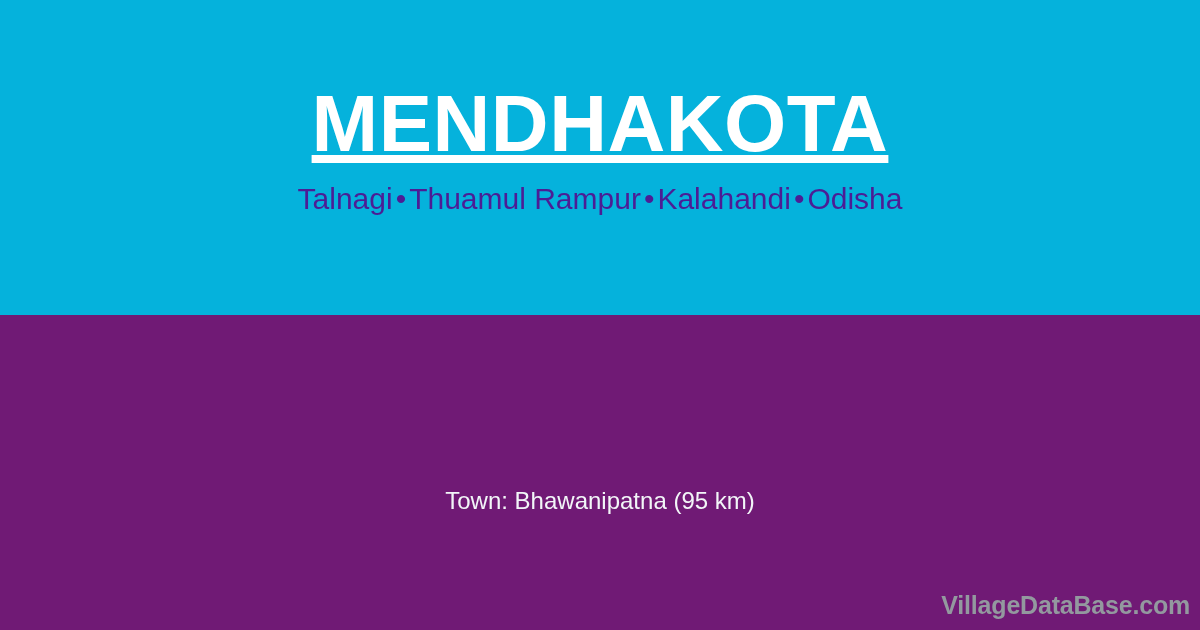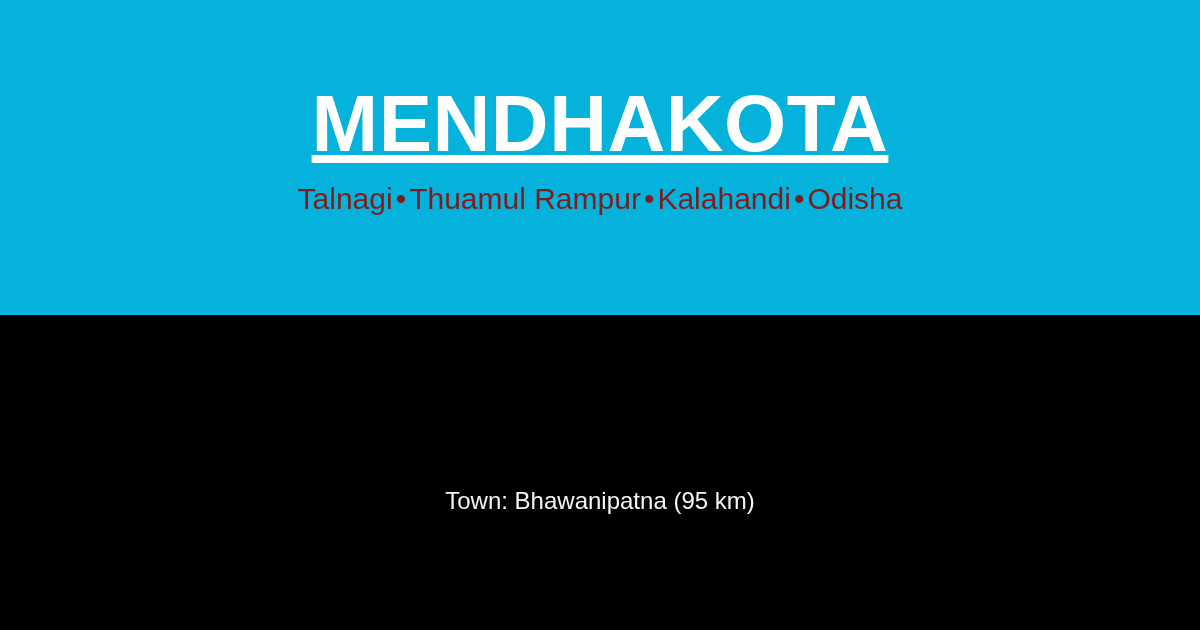--- a/index.html
+++ b/index.html
@@ -50,38 +50,38 @@
     top: 84px;
     width: 1200px;
     text-decoration: underline;
   }
   .village-subtitle {
     margin: 0;
     padding: 0;
     font-size: 30px;
     line-height: 34px;
     font-weight: 400;
-    color: #7f1d1d;
+    color: #4c1d95;
     white-space: nowrap;
     position: absolute;
     left: 0;
     top: 182px;
     width: 1200px;
   }
   .sep {
     padding: 0 3px;
   }
   
   .band-bottom {
     position: absolute;
     left: 0;
     top: 315px;
     width: 1200px;
     height: 315px;
-    background: #000000;
+    background: #701a75;
   }
   .nearest-town {
     position: absolute;
     left: 0;
     top: 172px;
     width: 1200px;
     text-align: center;
     font-size: 24px;
     line-height: 28px;
     font-weight: 400;
@@ -112,14 +112,15 @@
       <div class="village-subtitle">
         <span>Talnagi</span><span class="sep">•</span><span>Thuamul Rampur</span><span class="sep">•</span><span>Kalahandi</span><span class="sep">•</span><span>Odisha</span>
       </div>
     </div>
   </div>
 
   <div class="band-bottom">
     <div class="nearest-town">Town: Bhawanipatna (95 km)</div>
   </div>
 
+  <div class="watermark">VillageDataBase.com</div>
 
 </div>
 
 </body></html>

